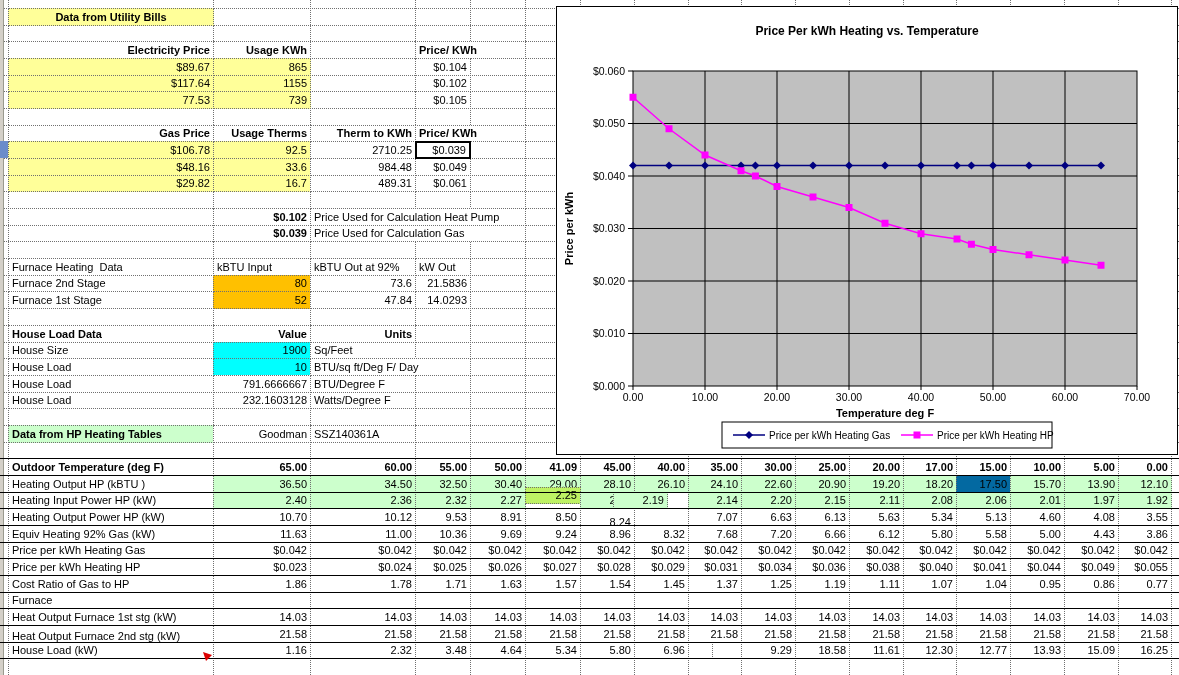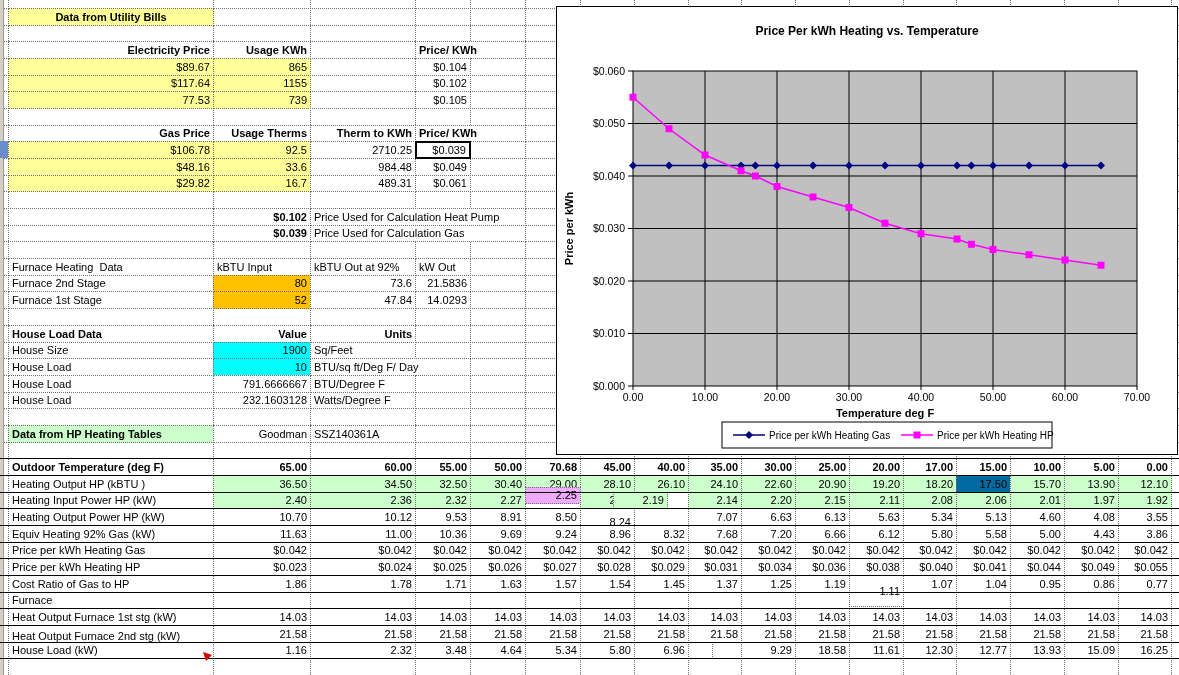--- a/index.html
+++ b/index.html
@@ -151,21 +151,21 @@
       <div class="cell al-r" style="left: 213px; top: 392px; width: 98px; height: 17px;">232.1603128</div>
       <div class="cell al-l" style="left: 310px; top: 392px; width: 106px; height: 17px;">Watts/Degree F</div>
       <div class="cell bold al-l" style="background: rgb(204, 255, 204); left: 8px; top: 425px; width: 206px; height: 18px;">Data from HP Heating Tables</div>
       <div class="cell al-r" style="left: 213px; top: 425px; width: 98px; height: 18px;">Goodman</div>
       <div class="cell al-l" style="left: 310px; top: 425px; width: 106px; height: 18px;">SSZ140361A</div>
       <div class="cell bold al-l" style="left: 8px; top: 458px; width: 206px; height: 18px;">Outdoor Temperature (deg F)</div>
       <div class="cell bold al-r" style="left: 213px; top: 458px; width: 98px; height: 18px;">65.00</div>
       <div class="cell bold al-r" style="left: 310px; top: 458px; width: 106px; height: 18px;">60.00</div>
       <div class="cell bold al-r" style="left: 415px; top: 458px; width: 56px; height: 18px;">55.00</div>
       <div class="cell bold al-r" style="left: 470px; top: 458px; width: 56px; height: 18px;">50.00</div>
-      <div class="cell bold al-r" style="left: 525px; top: 458px; width: 56px; height: 18px;">70.68</div>
+      <div class="cell bold al-r" style="left: 525px; top: 458px; width: 56px; height: 18px;">41.09</div>
       <div class="cell bold al-r" style="left: 580px; top: 458px; width: 55px; height: 18px;">45.00</div>
       <div class="cell bold al-r" style="left: 634px; top: 458px; width: 55px; height: 18px;">40.00</div>
       <div class="cell bold al-r" style="left: 688px; top: 458px; width: 54px; height: 18px;">35.00</div>
       <div class="cell bold al-r" style="left: 741px; top: 458px; width: 55px; height: 18px;">30.00</div>
       <div class="cell bold al-r" style="left: 795px; top: 458px; width: 55px; height: 18px;">25.00</div>
       <div class="cell bold al-r" style="left: 849px; top: 458px; width: 55px; height: 18px;">20.00</div>
       <div class="cell bold al-r" style="left: 903px; top: 458px; width: 54px; height: 18px;">17.00</div>
       <div class="cell bold al-r" style="left: 956px; top: 458px; width: 55px; height: 18px;">15.00</div>
       <div class="cell bold al-r" style="left: 1010px; top: 458px; width: 55px; height: 18px;">10.00</div>
       <div class="cell bold al-r" style="left: 1064px; top: 458px; width: 55px; height: 18px;">5.00</div>
@@ -185,21 +185,21 @@
       <div class="cell al-r" style="background: rgb(204, 255, 204); left: 903px; top: 475px; width: 54px; height: 18px;">18.20</div>
       <div class="cell al-r" style="background: #0369a1; left: 956px; top: 475px; width: 55px; height: 18px;">17.50</div>
       <div class="cell al-r" style="background: rgb(204, 255, 204); left: 1010px; top: 475px; width: 55px; height: 18px;">15.70</div>
       <div class="cell al-r" style="background: rgb(204, 255, 204); left: 1064px; top: 475px; width: 55px; height: 18px;">13.90</div>
       <div class="cell al-r" style="background: rgb(204, 255, 204); left: 1118px; top: 475px; width: 54px; height: 18px;">12.10</div>
       <div class="cell al-l" style="left: 8px; top: 492px; width: 206px; height: 17px;">Heating Input Power HP (kW)</div>
       <div class="cell al-r" style="background: rgb(204, 255, 204); left: 213px; top: 492px; width: 98px; height: 17px;">2.40</div>
       <div class="cell al-r" style="background: rgb(204, 255, 204); left: 310px; top: 492px; width: 106px; height: 17px;">2.36</div>
       <div class="cell al-r" style="background: rgb(204, 255, 204); left: 415px; top: 492px; width: 56px; height: 17px;">2.32</div>
       <div class="cell al-r" style="background: rgb(204, 255, 204); left: 470px; top: 492px; width: 56px; height: 17px;">2.27</div>
-      <div class="cell al-r" style="background: #f0abfc; left: 525px; top: 487px; width: 56px; height: 17px;">2.25</div>
+      <div class="cell al-r" style="background: #bef264; left: 525px; top: 487px; width: 56px; height: 17px;">2.25</div>
       <div class="cell al-r" style="background: rgb(204, 255, 204); left: 580px; top: 492px; width: 55px; height: 17px;">2.23</div>
       <div class="cell al-r" style="background: rgb(204, 255, 204); left: 613px; top: 492px; width: 55px; height: 17px;">2.19</div>
       <div class="cell al-r" style="background: rgb(204, 255, 204); left: 688px; top: 492px; width: 54px; height: 17px;">2.14</div>
       <div class="cell al-r" style="background: rgb(204, 255, 204); left: 741px; top: 492px; width: 55px; height: 17px;">2.20</div>
       <div class="cell al-r" style="background: rgb(204, 255, 204); left: 795px; top: 492px; width: 55px; height: 17px;">2.15</div>
       <div class="cell al-r" style="background: rgb(204, 255, 204); left: 849px; top: 492px; width: 55px; height: 17px;">2.11</div>
       <div class="cell al-r" style="background: rgb(204, 255, 204); left: 903px; top: 492px; width: 54px; height: 17px;">2.08</div>
       <div class="cell al-r" style="background: rgb(204, 255, 204); left: 956px; top: 492px; width: 55px; height: 17px;">2.06</div>
       <div class="cell al-r" style="background: rgb(204, 255, 204); left: 1010px; top: 492px; width: 55px; height: 17px;">2.01</div>
       <div class="cell al-r" style="background: rgb(204, 255, 204); left: 1064px; top: 492px; width: 55px; height: 17px;">1.97</div>
@@ -276,21 +276,21 @@
       <div class="cell al-r" style="left: 213px; top: 575px; width: 98px; height: 18px;">1.86</div>
       <div class="cell al-r" style="left: 310px; top: 575px; width: 106px; height: 18px;">1.78</div>
       <div class="cell al-r" style="left: 415px; top: 575px; width: 56px; height: 18px;">1.71</div>
       <div class="cell al-r" style="left: 470px; top: 575px; width: 56px; height: 18px;">1.63</div>
       <div class="cell al-r" style="left: 525px; top: 575px; width: 56px; height: 18px;">1.57</div>
       <div class="cell al-r" style="left: 580px; top: 575px; width: 55px; height: 18px;">1.54</div>
       <div class="cell al-r" style="left: 634px; top: 575px; width: 55px; height: 18px;">1.45</div>
       <div class="cell al-r" style="left: 688px; top: 575px; width: 54px; height: 18px;">1.37</div>
       <div class="cell al-r" style="left: 741px; top: 575px; width: 55px; height: 18px;">1.25</div>
       <div class="cell al-r" style="left: 795px; top: 575px; width: 55px; height: 18px;">1.19</div>
-      <div class="cell al-r" style="left: 849px; top: 575px; width: 55px; height: 32px;">1.11</div>
+      <div class="cell al-r" style="left: 849px; top: 575px; width: 55px; height: 18px;">1.11</div>
       <div class="cell al-r" style="left: 903px; top: 575px; width: 54px; height: 18px;">1.07</div>
       <div class="cell al-r" style="left: 956px; top: 575px; width: 55px; height: 18px;">1.04</div>
       <div class="cell al-r" style="left: 1010px; top: 575px; width: 55px; height: 18px;">0.95</div>
       <div class="cell al-r" style="left: 1064px; top: 575px; width: 55px; height: 18px;">0.86</div>
       <div class="cell al-r" style="left: 1118px; top: 575px; width: 54px; height: 18px;">0.77</div>
       <div class="cell al-l" style="left: 8px; top: 592px; width: 206px; height: 17px;">Furnace</div>
       <div class="cell al-l" style="left: 8px; top: 608px; width: 206px; height: 18px;">Heat Output Furnace 1st stg (kW)</div>
       <div class="cell al-r" style="left: 213px; top: 608px; width: 98px; height: 18px;">14.03</div>
       <div class="cell al-r" style="left: 310px; top: 608px; width: 106px; height: 18px;">14.03</div>
       <div class="cell al-r" style="left: 415px; top: 608px; width: 56px; height: 18px;">14.03</div>

